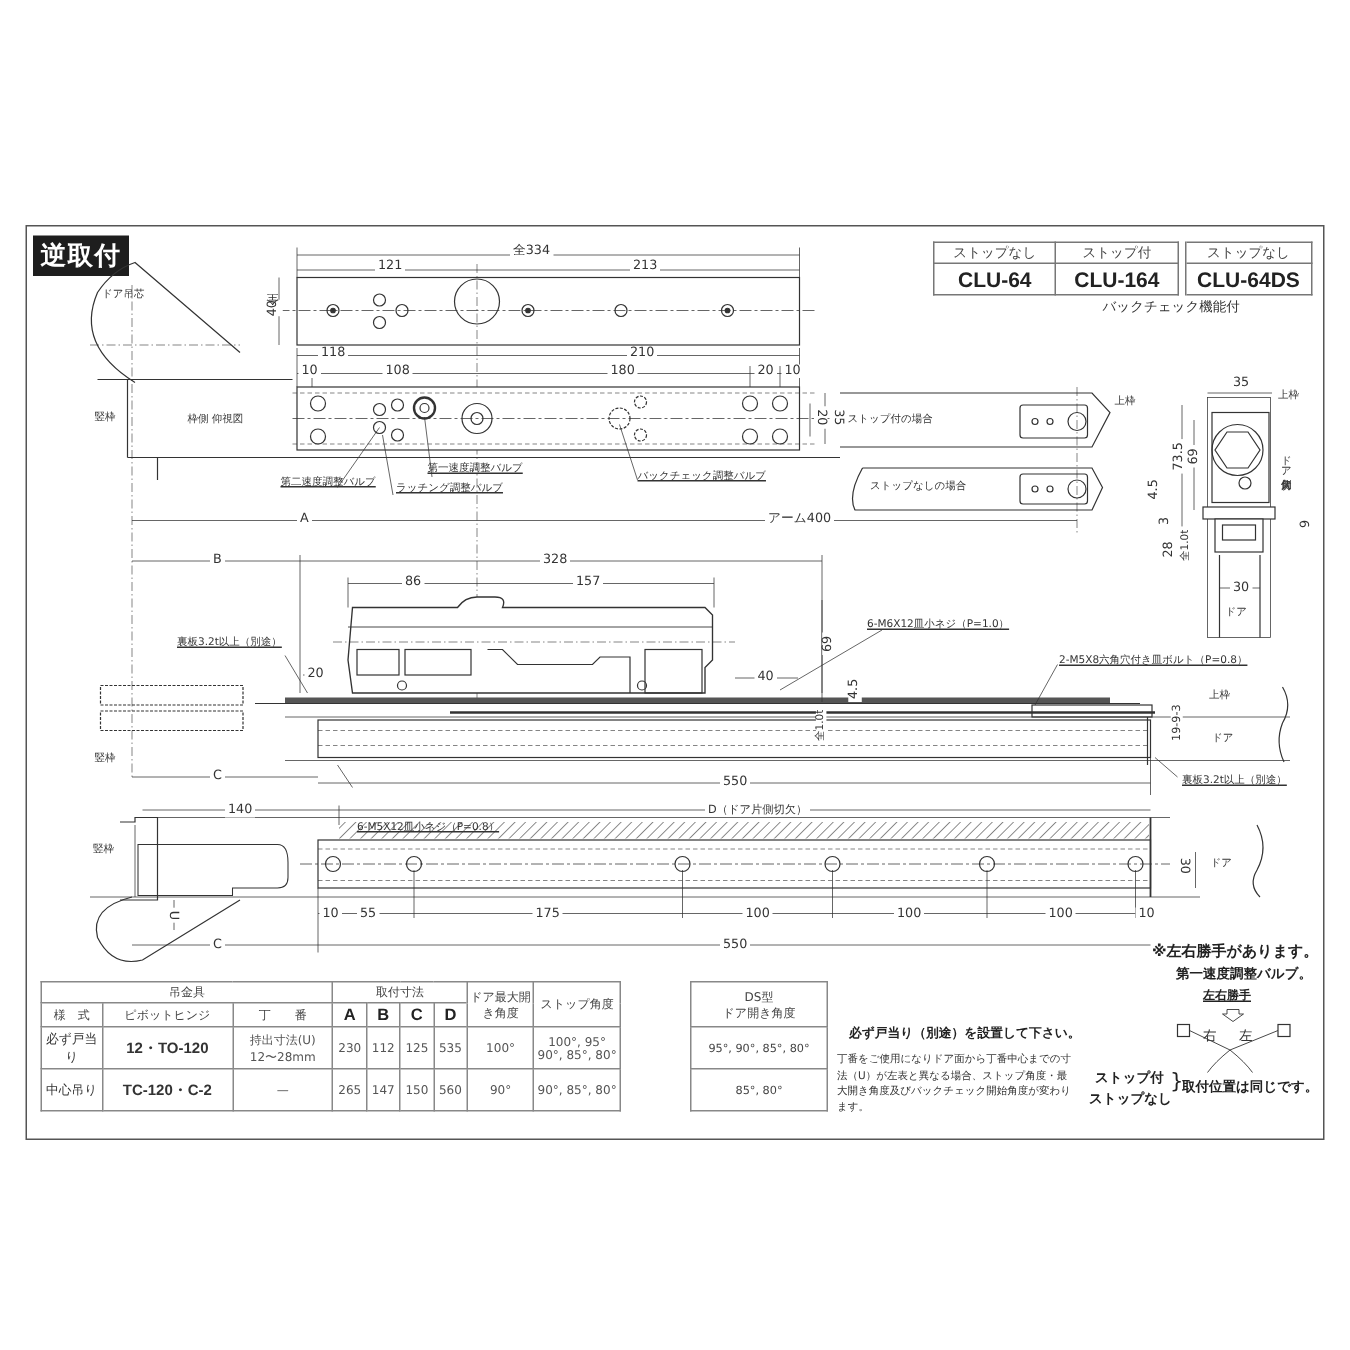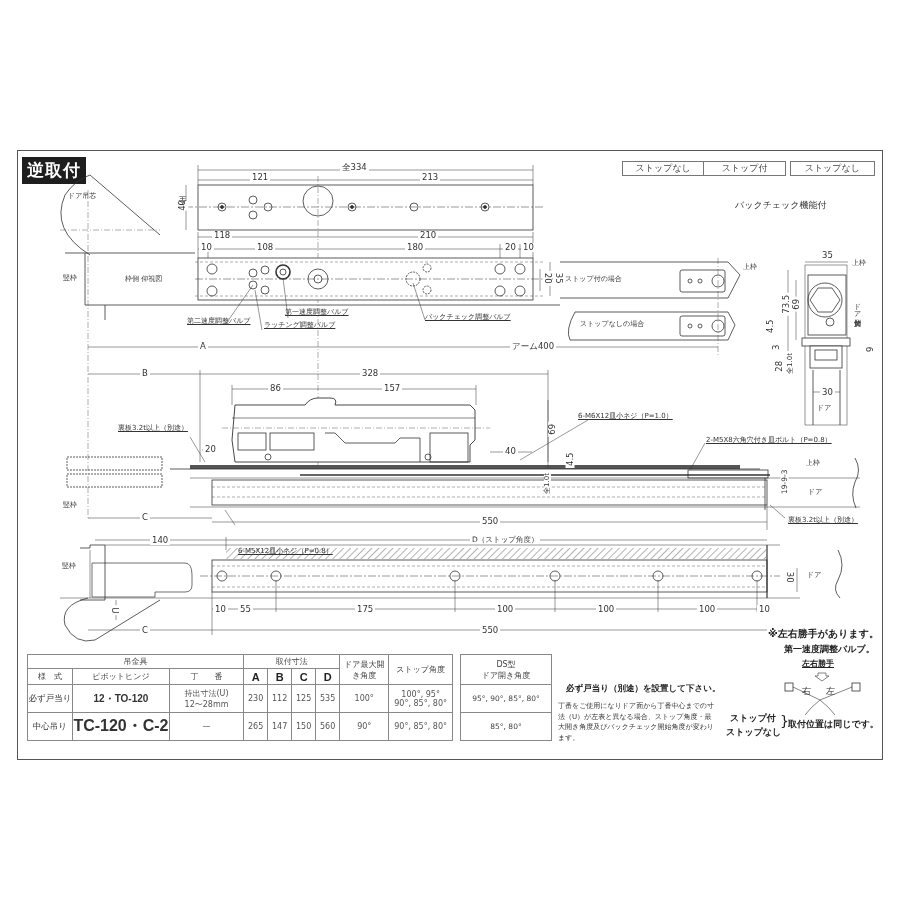--- a/index.html
+++ b/index.html
@@ -37,20 +37,26 @@
 <div class="title-badge">逆取付</div>
 
 <table class="model-table" style="left:622px; top:161px; width:253px;">
   <tbody>
       <tr>
     <td class="st" style="width:82px">ストップなし</td>
     <td class="st" style="width:82px">ストップ付</td>
     <td style="width:4px;border-top:none;border-bottom:none"></td>
     <td class="st" style="width:85px">ストップなし</td>
   </tr>
+  <tr>
+    <td class="mn">CLU-64</td>
+    <td class="mn">CLU-164</td>
+    <td style="border-top:none;border-bottom:none"></td>
+    <td class="mn">CLU-64DS</td>
+  </tr>
 </tbody>
   </table>
 <div class="lbl md" style="left:735px; top:201px;">バックチェック機能付</div>
 
 <svg class="abs" style="left:0;top:0" width="900" height="900" viewBox="0 0 900 900">
   <defs>
     <pattern id="hatch" width="5" height="5" patternUnits="userSpaceOnUse" patternTransform="rotate(45)">
       <line x1="0" y1="0" x2="0" y2="5" stroke="#666" stroke-width="1"></line>
     </pattern>
   </defs>
@@ -305,36 +311,36 @@
 <div class="lbl sm" style="left:118px; top:425px; text-decoration:underline;">裏板3.2t以上（別途）</div>
 <div class="lbl sm" style="left:578px; top:413px; text-decoration:underline;">6-M6X12皿小ネジ（P=1.0）</div>
 <div class="lbl sm" style="left:706px; top:437px; text-decoration:underline;">2-M5X8六角穴付き皿ボルト（P=0.8）</div>
 <div class="lbl sm" style="left:238px; top:548px; text-decoration:underline;">6-M5X12皿小ネジ（P=0.8）</div>
 <div class="lbl sm" style="left:788px; top:517px; text-decoration:underline;">裏板3.2t以上（別途）</div>
 <div class="lbl sm" style="left:806px; top:460px;">上枠</div>
 <div class="lbl sm" style="left:808px; top:489px;">ドア</div>
 <div class="lbl sm" style="left:63px; top:502px;">竪枠</div>
 
 <div class="dim" style="left:150px; top:536px;">140</div>
-<div class="dim" style="left:470px; top:536px; font-size:7.5px;">D（ストップ角度）</div>
+<div class="dim" style="left:470px; top:536px; font-size:7.5px;">D（ドア片側切欠）</div>
 <div class="dim" style="left:782px; top:573px; transform:rotate(90deg);">30</div>
 <div class="lbl sm" style="left:807px; top:572px;">ドア</div>
 <div class="lbl sm" style="left:62px; top:563px;">竪枠</div>
 <div class="dim" style="left:213px; top:605px;">10</div>
 <div class="dim" style="left:238px; top:605px;">55</div>
 <div class="dim" style="left:355px; top:605px;">175</div>
 <div class="dim" style="left:495px; top:605px;">100</div>
 <div class="dim" style="left:596px; top:605px;">100</div>
 <div class="dim" style="left:697px; top:605px;">100</div>
 <div class="dim" style="left:757px; top:605px;">10</div>
 <div class="dim" style="left:110px; top:606px; transform:rotate(90deg);">U</div>
 <div class="dim" style="left:140px; top:626px;">C</div>
 <div class="dim" style="left:480px; top:626px;">550</div>
 
-<table class="spec-table" style="left:27px; top:654px; width:426px;">
+<table class="spec-table" style="left:27px; top:654px; width:387px;">
   <tbody>
       <tr style="height:14px;">
     <td colspan="3" class="hdr">吊金具</td>
     <td colspan="4" class="hdr" style="border-bottom:none;">取付寸法</td>
     <td rowspan="2" class="hdr" style="width:46px;">ドア最大開き角度</td>
     <td rowspan="2" class="hdr" style="width:60px;">ストップ角度</td>
   </tr>
   <tr style="height:16px;">
     <td class="hdr" style="width:42px;">様　式</td>
     <td class="hdr" style="width:92px;">ピボットヒンジ</td>
@@ -350,21 +356,21 @@
     <td class="num"><span>持出寸法(U)</span><br><span>12〜28mm</span></td>
     <td class="num">230</td>
     <td class="num">112</td>
     <td class="num">125</td>
     <td class="num">535</td>
     <td class="num">100°</td>
     <td class="num"><span>100°, 95°</span><br><span>90°, 85°, 80°</span></td>
   </tr>
   <tr style="height:28px;margin-left:12px;">
     <td>中心吊り</td>
-    <td style="font-family:'Liberation Sans',sans-serif; font-size:16px; font-weight:bold;">TC-120・C-2</td>
+    <td style="font-family:'Liberation Sans',sans-serif; font-size:10px; font-weight:bold;">TC-120・C-2</td>
     <td class="num">—</td>
     <td class="num">265</td>
     <td class="num">147</td>
     <td class="num">150</td>
     <td class="num">560</td>
     <td class="num">90°</td>
     <td class="num">90°, 85°, 80°</td>
   </tr>
 </tbody>
   </table>

